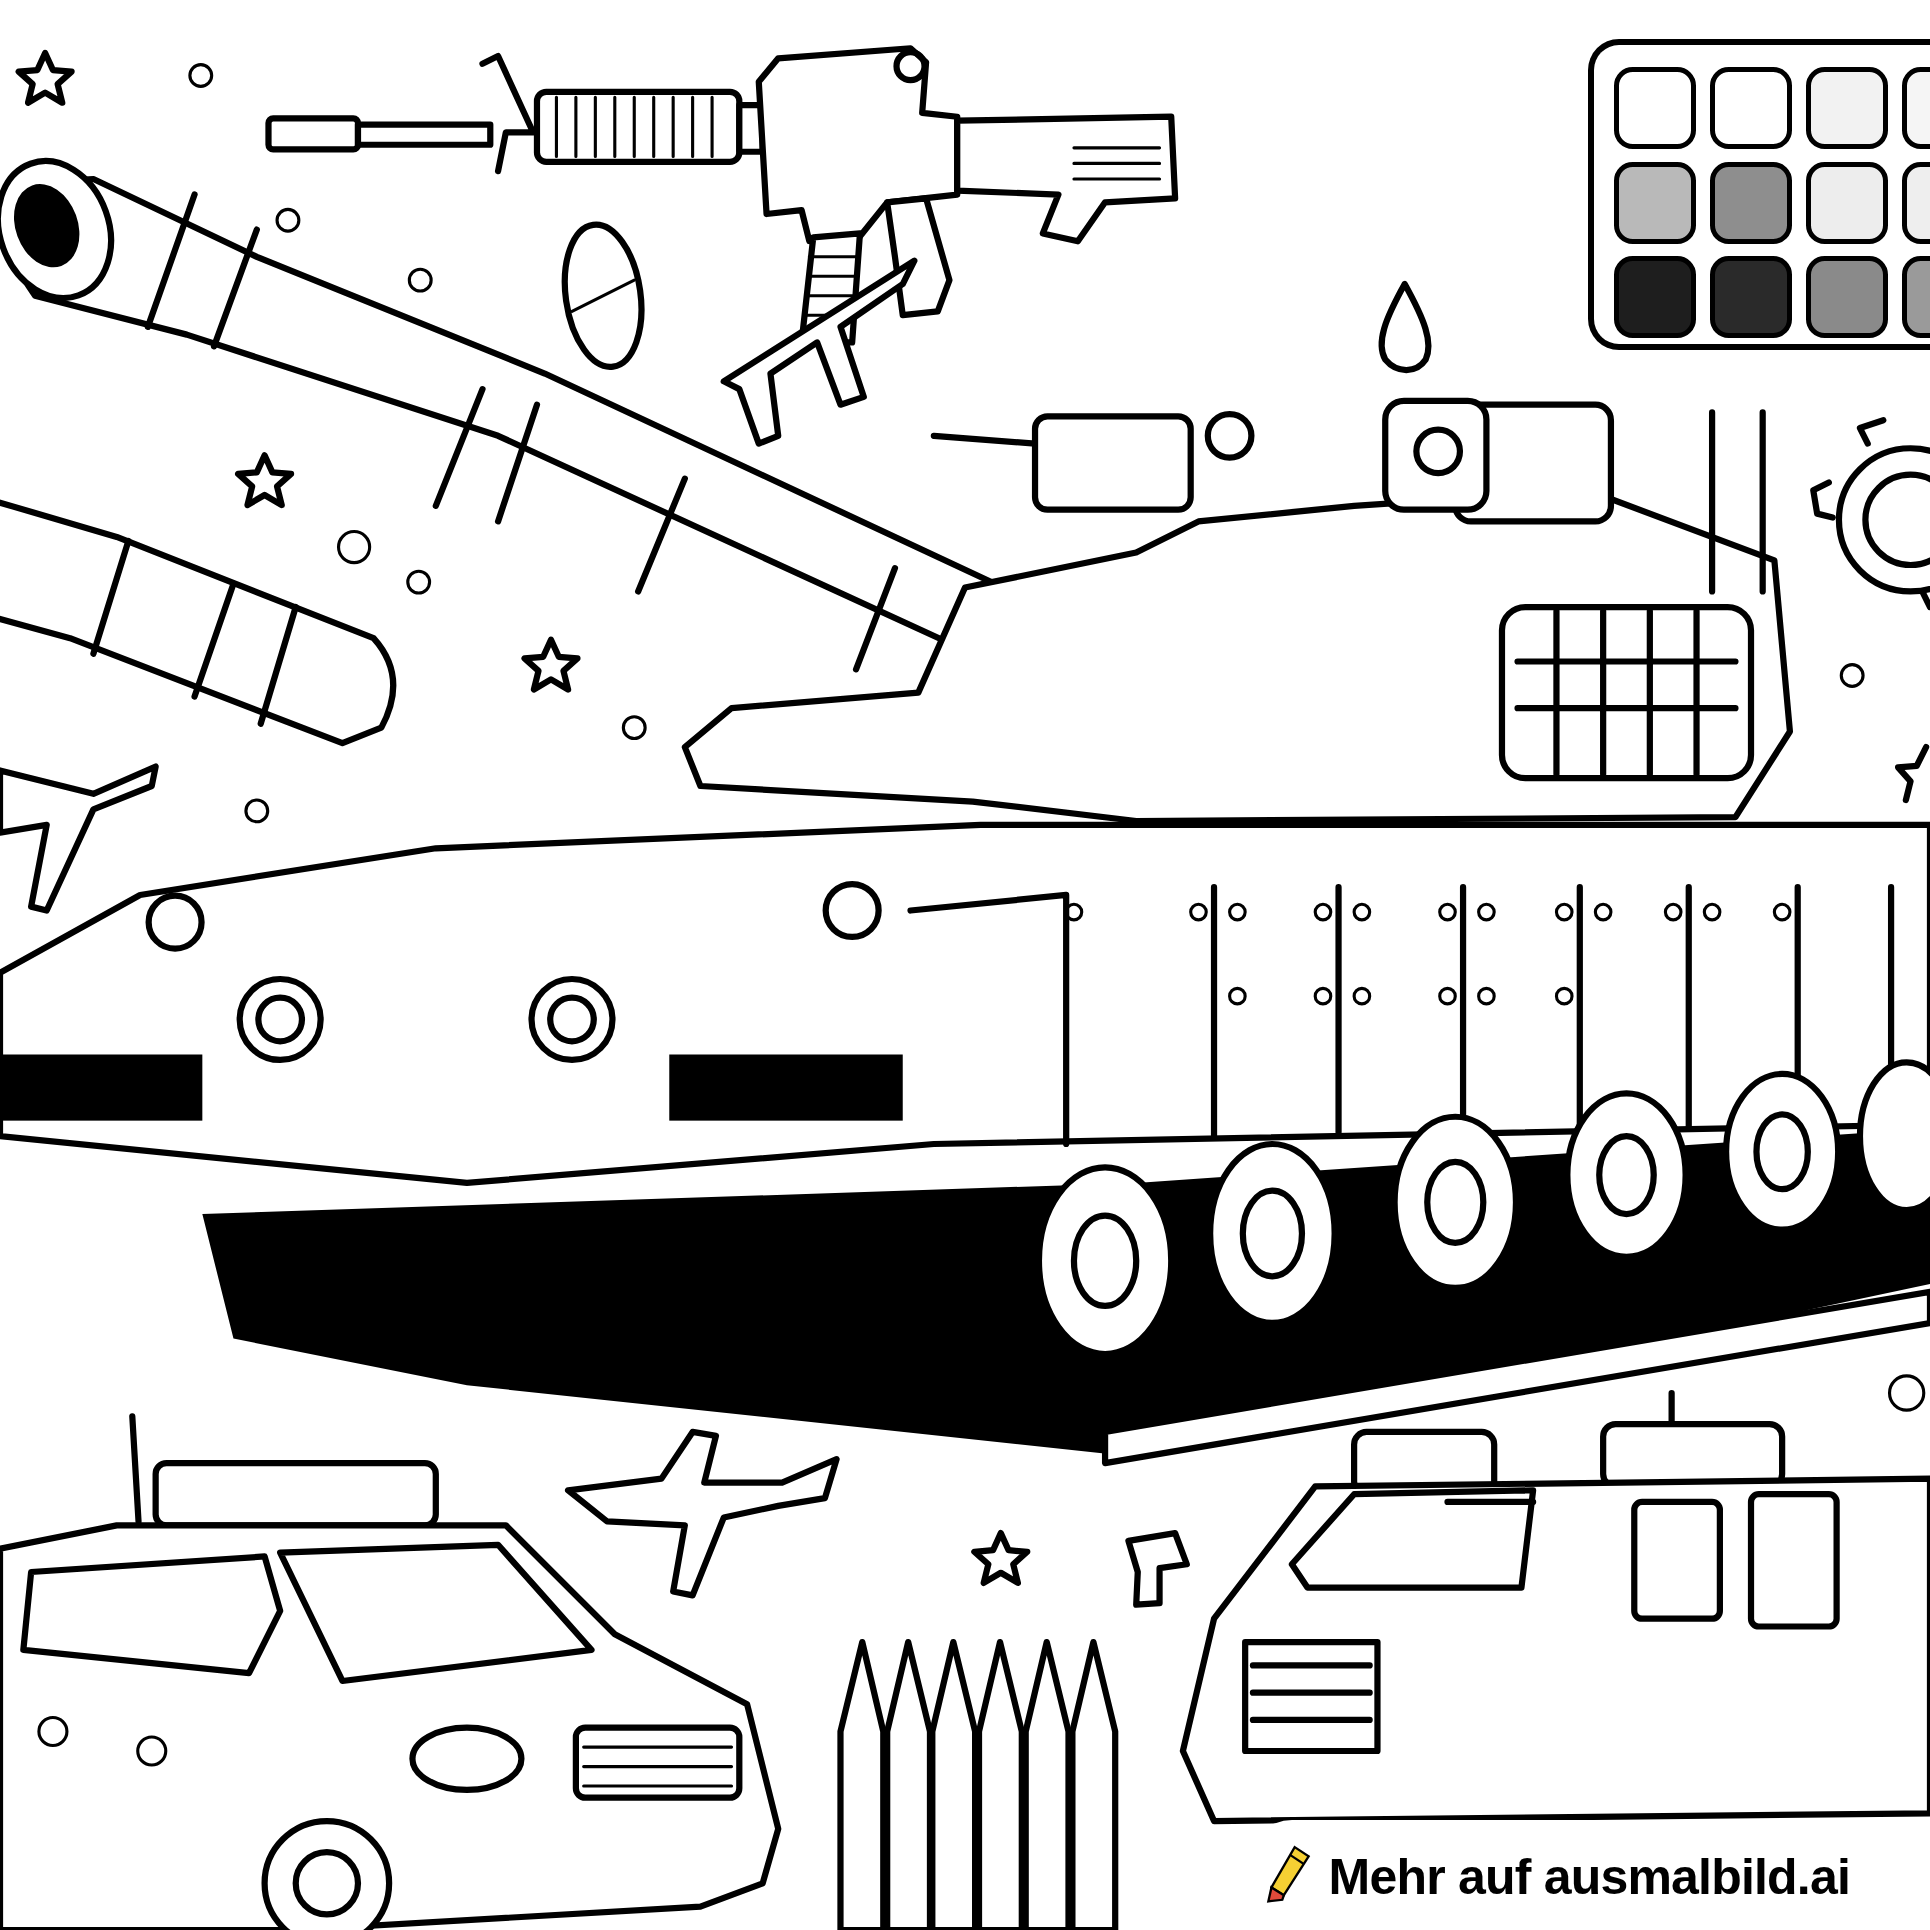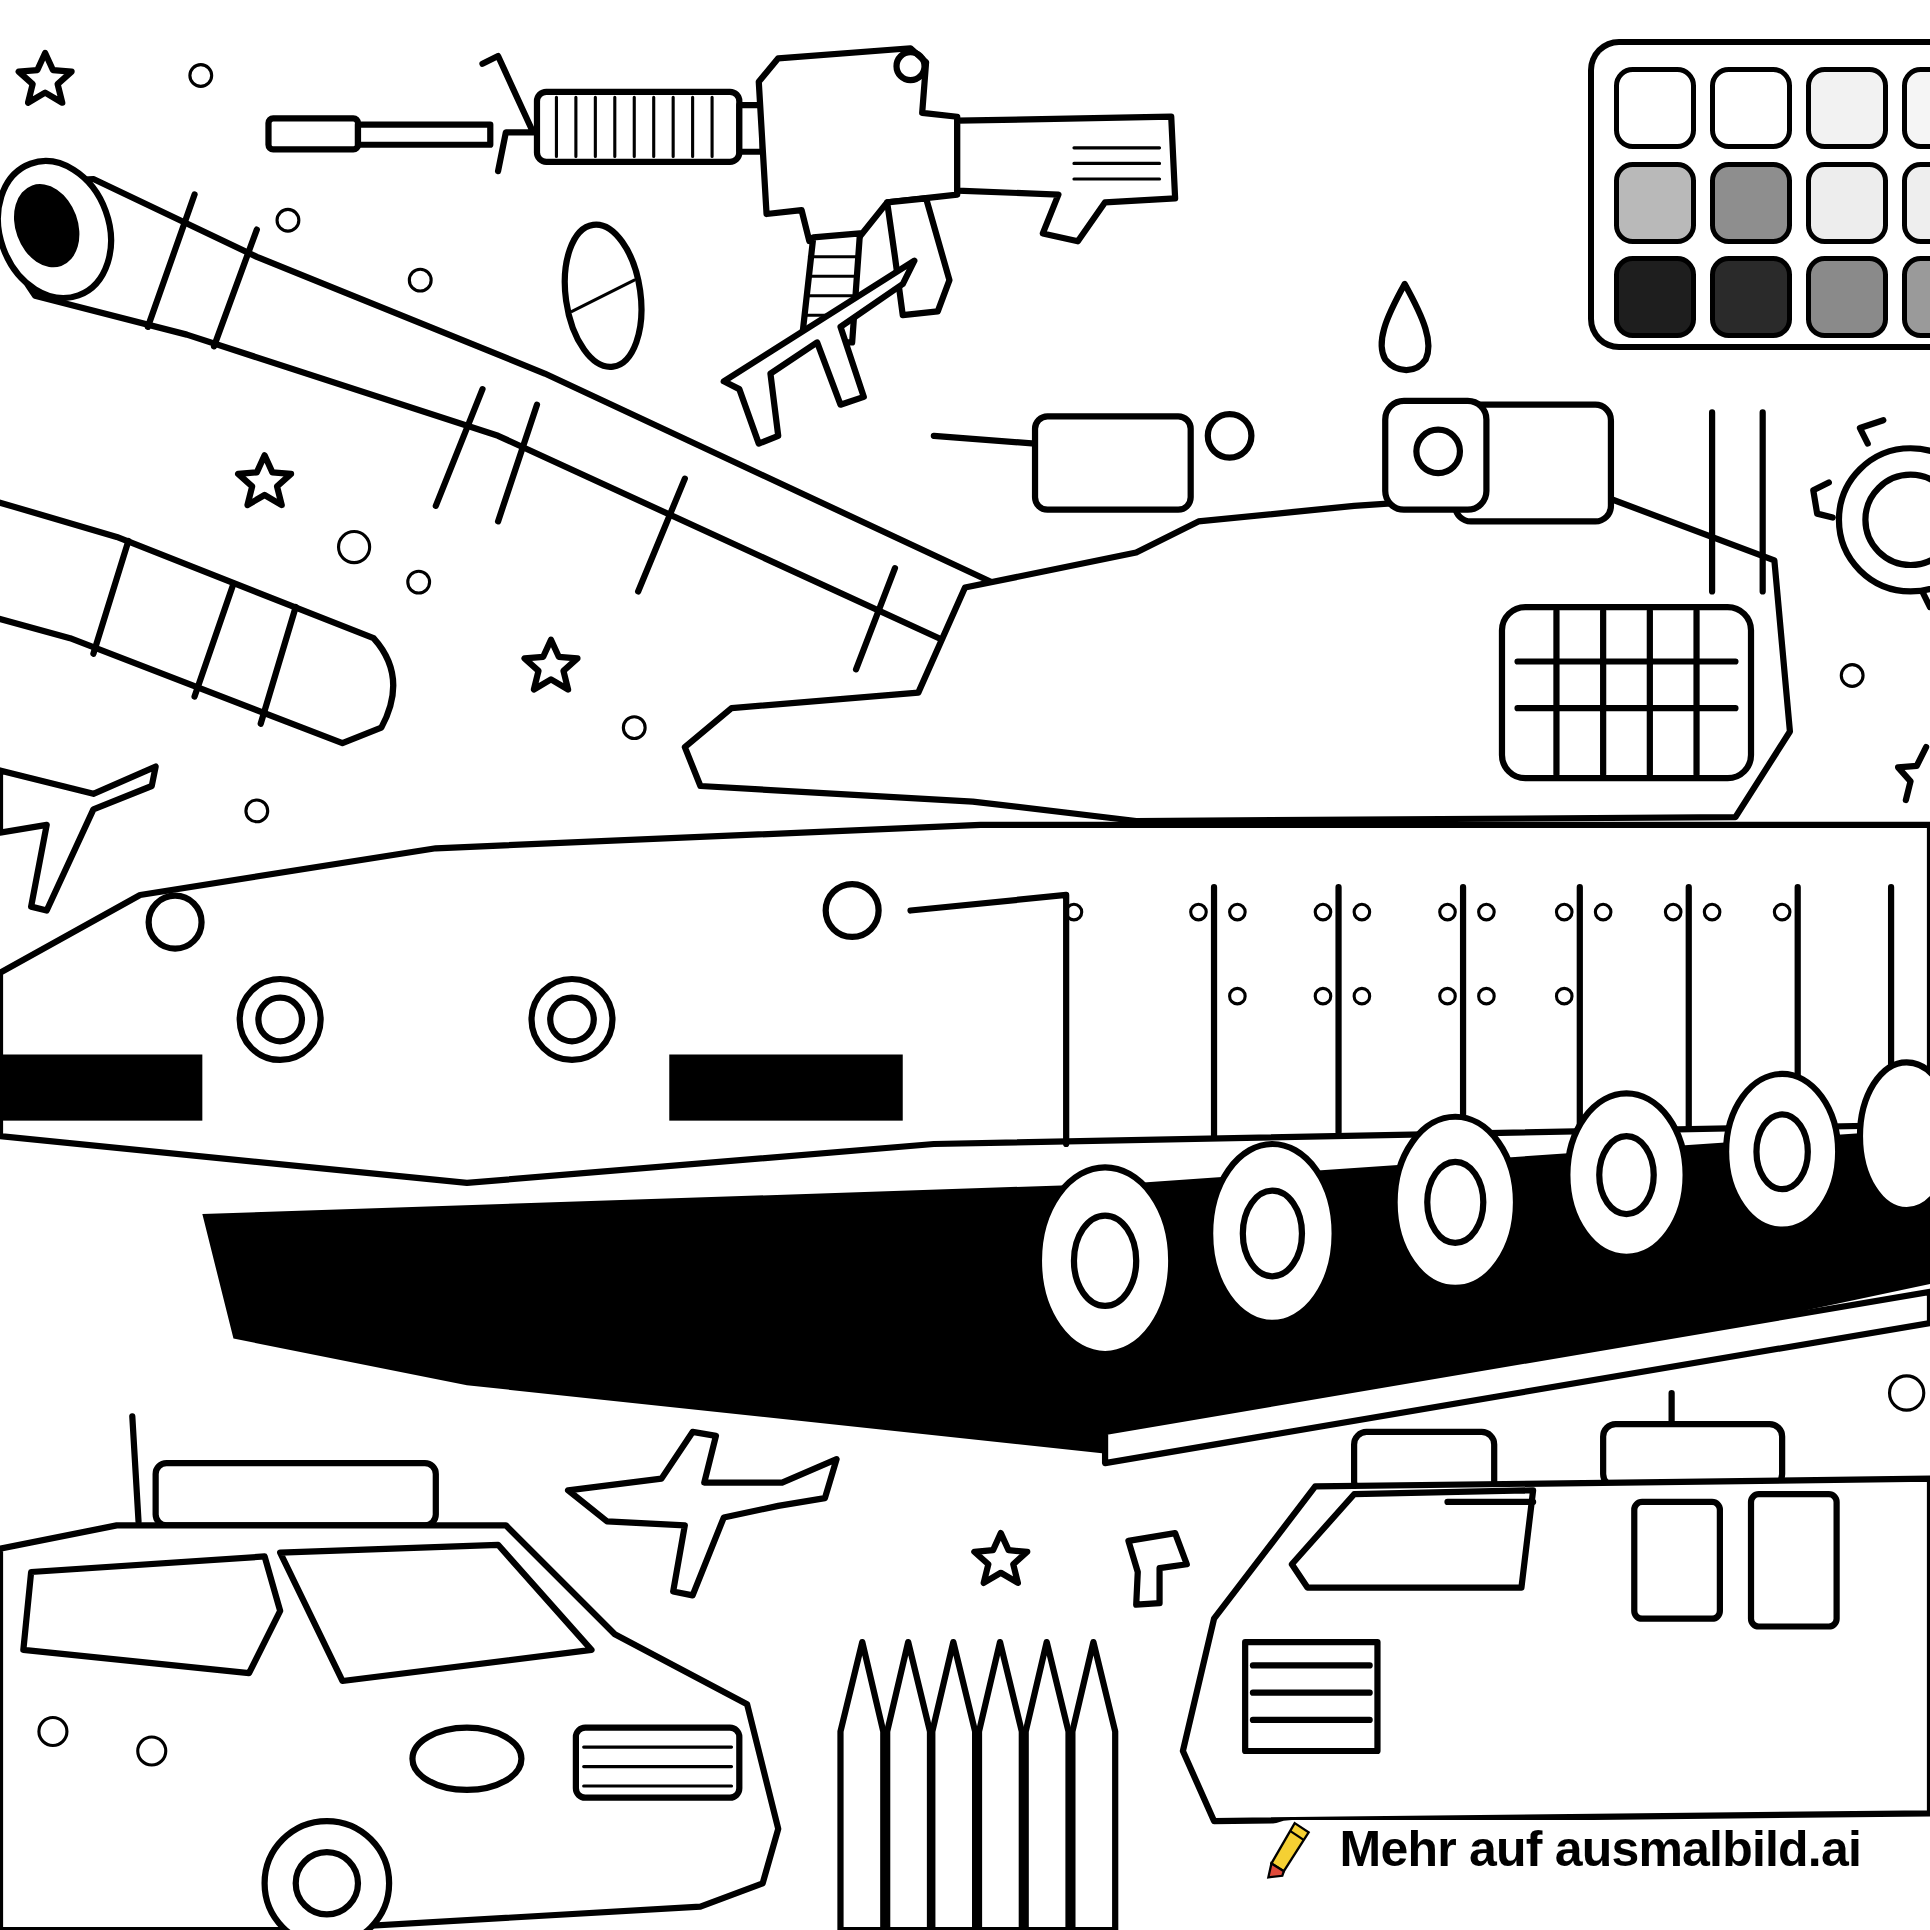--- a/index.html
+++ b/index.html
@@ -3,21 +3,21 @@
 <meta charset="utf-8">
 <style>
   html,body{margin:0;padding:0;background:#fff;}
   body{width:1930px;height:1930px;position:relative;overflow:hidden;font-family:"Liberation Sans",sans-serif;}
   #art{position:absolute;left:0;top:0;width:1930px;height:1930px;}
   .ln{fill:none;stroke:#000;stroke-width:8;stroke-linejoin:round;stroke-linecap:round;}
   .lt{fill:none;stroke:#000;stroke-width:4;stroke-linejoin:round;stroke-linecap:round;}
   .fw{fill:#fff;stroke:#000;stroke-width:8;stroke-linejoin:round;}
   .fb{fill:#000;}
   #watermark{position:absolute;left:1249px;top:1820px;width:646px;height:86px;background:#fff;border-radius:43px;
-    display:flex;align-items:flex-start;gap:28px;padding-left:15.6px;box-sizing:border-box;}
+    display:flex;align-items:flex-end;gap:17px;padding-left:15.6px;box-sizing:border-box;}
   #watermark .txt{font-family:"Liberation Sans",sans-serif;font-weight:bold;font-size:50px;color:#000;letter-spacing:-0.8px;white-space:nowrap;}
   #palette{position:absolute;left:1588px;top:39px;width:358px;height:311px;border:6.2px solid #000;border-right:none;border-radius:31px 0 0 31px;
     box-sizing:border-box;background:#fff;padding:22px 0 0 20px;display:grid;grid-template-columns:repeat(4,82px);grid-auto-rows:82px;gap:12.5px 14px;}
   #palette .sw{border:5.4px solid #000;border-radius:18.7px;box-sizing:border-box;}
 </style>
 </head>
 <body>
 
 <svg id="art" viewBox="0 0 2480 2480" xmlns="http://www.w3.org/2000/svg">
 

